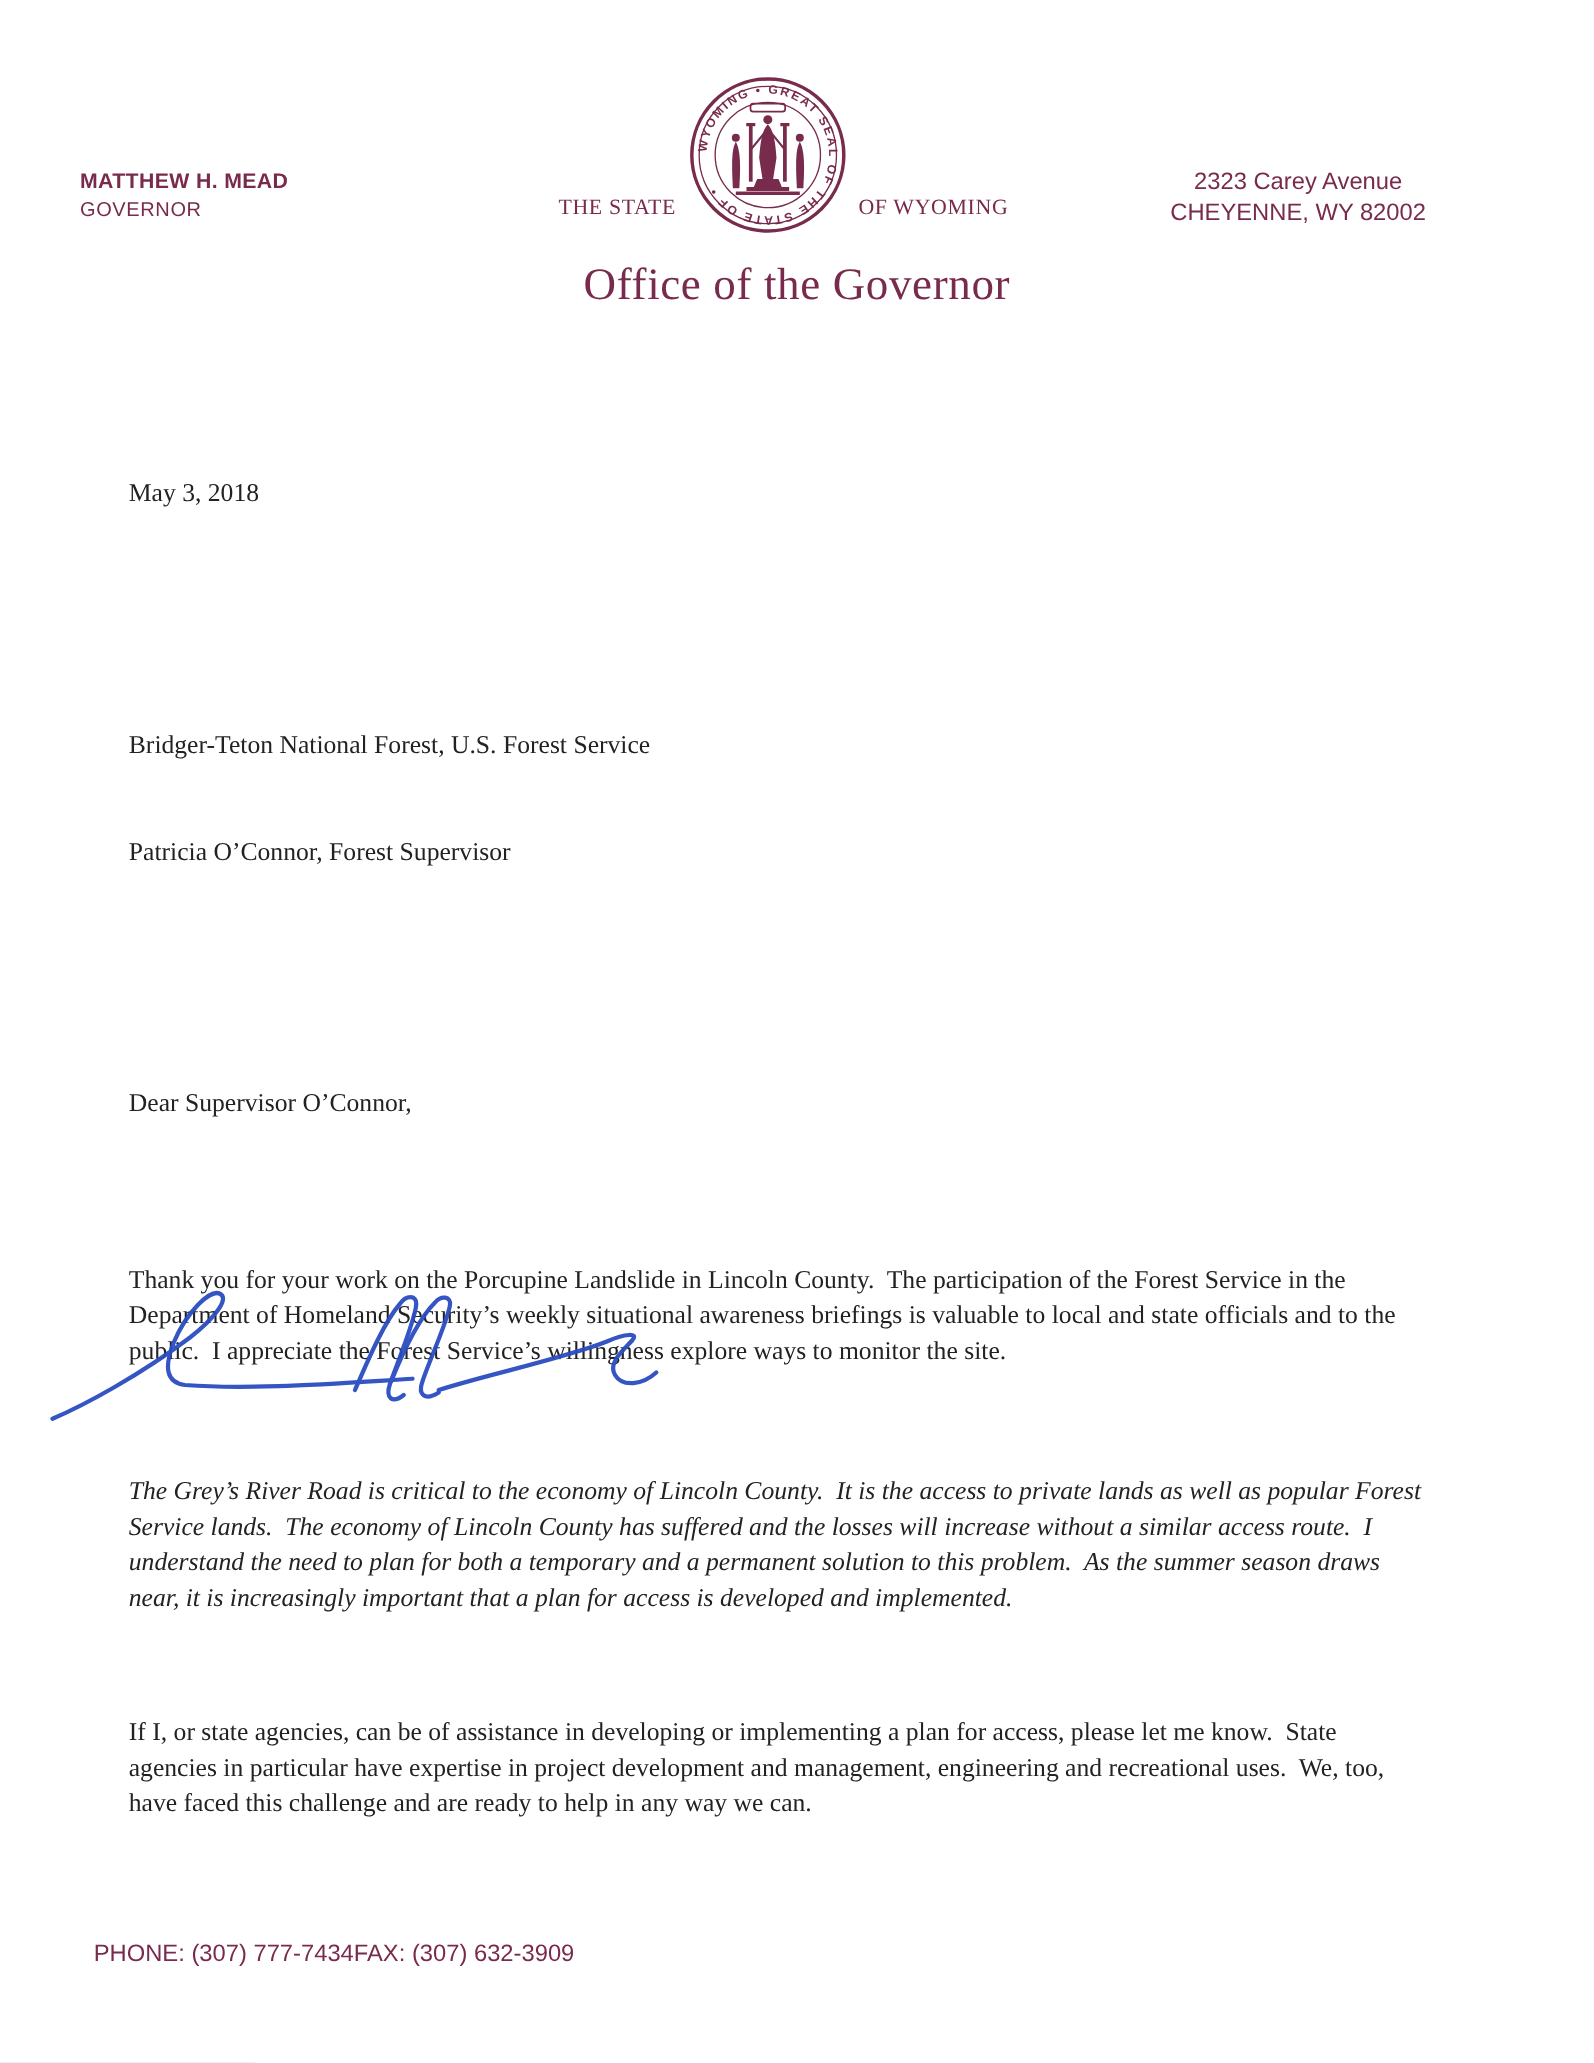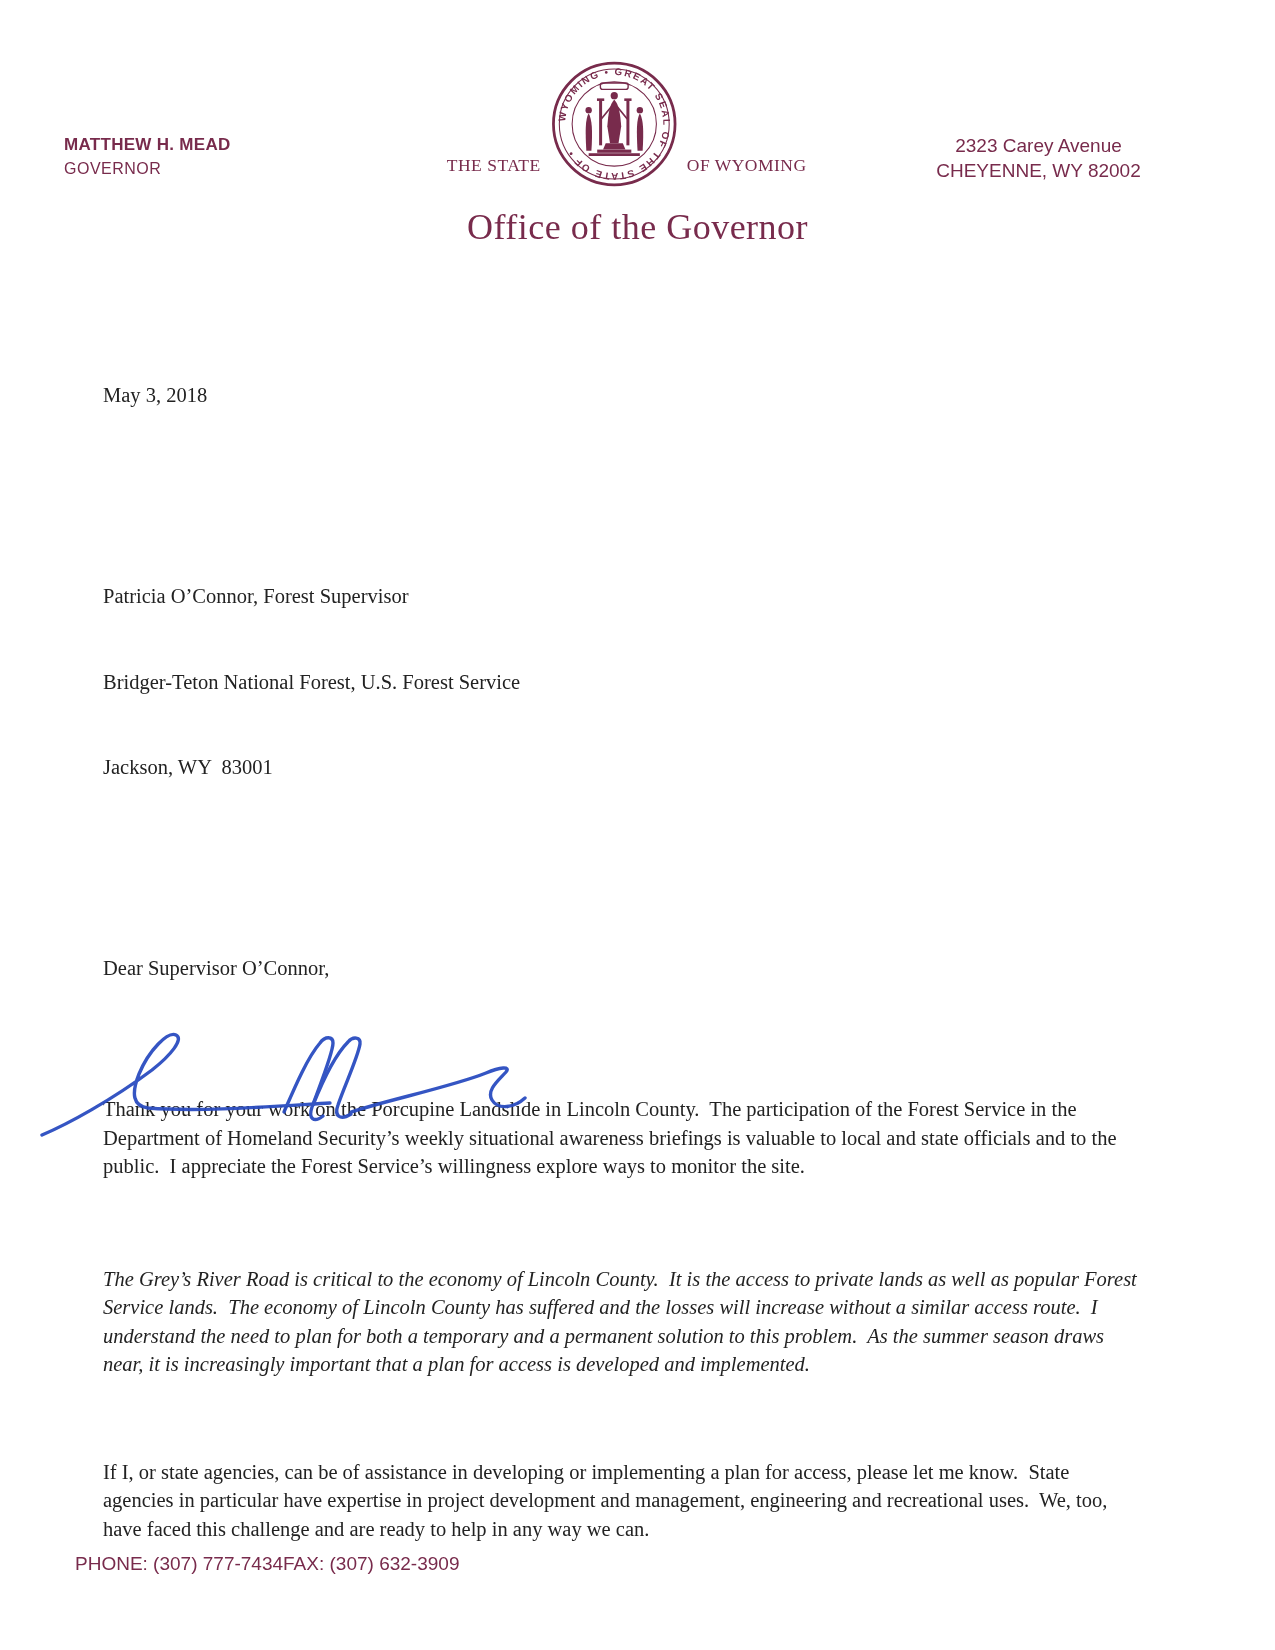--- a/index.html
+++ b/index.html
@@ -157,23 +157,22 @@
     </svg>
     <div class="seal-label">OF WYOMING</div>
   </div>
 
   <div class="office-title">Office of the Governor</div>
 
   <div class="letter">
     <div class="date-line">May 3, 2018</div>
 
     <div class="recipient-block">
+      <div>Bridger-Teton National Forest, U.S. Forest Service</div>
       <div>Patricia O’Connor, Forest Supervisor</div>
-      <div>Bridger-Teton National Forest, U.S. Forest Service</div>
-      <div>Jackson, WY  83001</div>
     </div>
 
     <div class="salutation">Dear Supervisor O’Connor,</div>
 
     <div class="para-1">Thank you for your work on the Porcupine Landslide in Lincoln County.  The participation of the Forest Service in the Department of Homeland Security’s weekly situational awareness briefings is valuable to local and state officials and to the public.  I appreciate the Forest Service’s willingness explore ways to monitor the site.</div>
     <div class="para-2">The Grey’s River Road is critical to the economy of Lincoln County.  It is the access to private lands as well as popular Forest Service lands.  The economy of Lincoln County has suffered and the losses will increase without a similar access route.  I understand the need to plan for both a temporary and a permanent solution to this problem.  As the summer season draws near, it is increasingly important that a plan for access is developed and implemented.</div>
     <div class="para-3">If I, or state agencies, can be of assistance in developing or implementing a plan for access, please let me know.  State agencies in particular have expertise in project development and management, engineering and recreational uses.  We, too, have faced this challenge and are ready to help in any way we can.</div>
 
     
 

